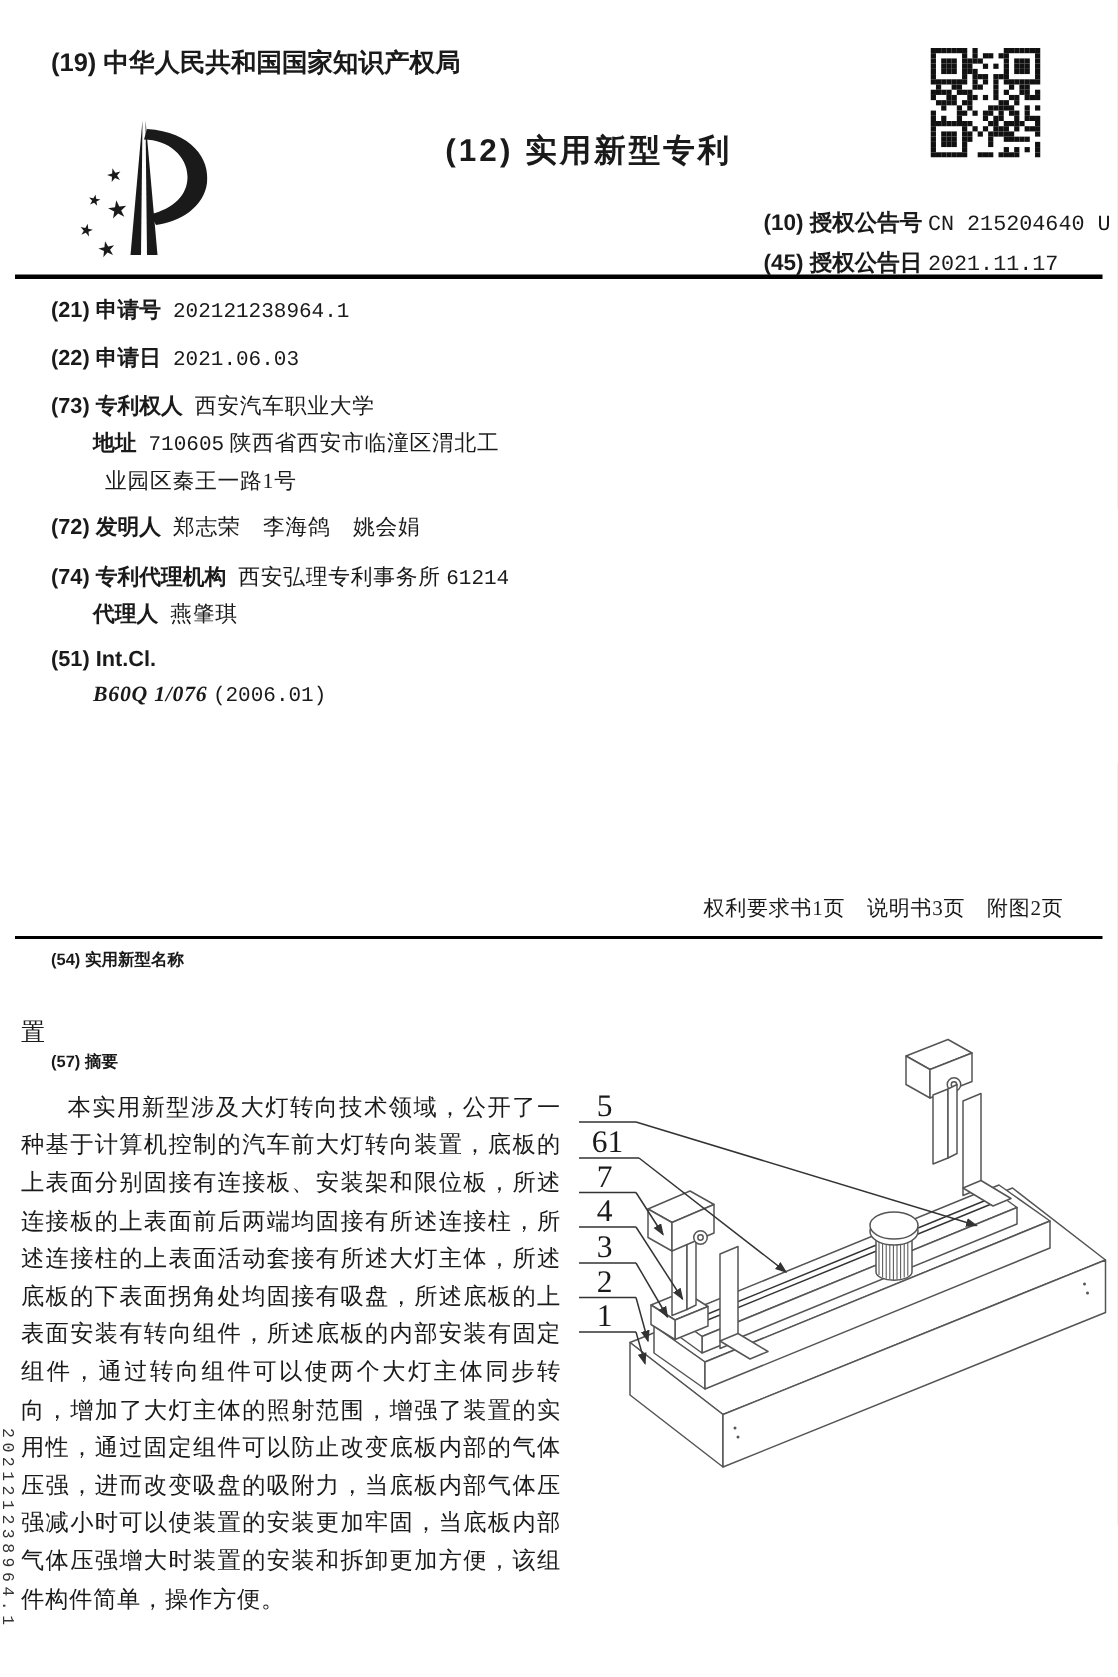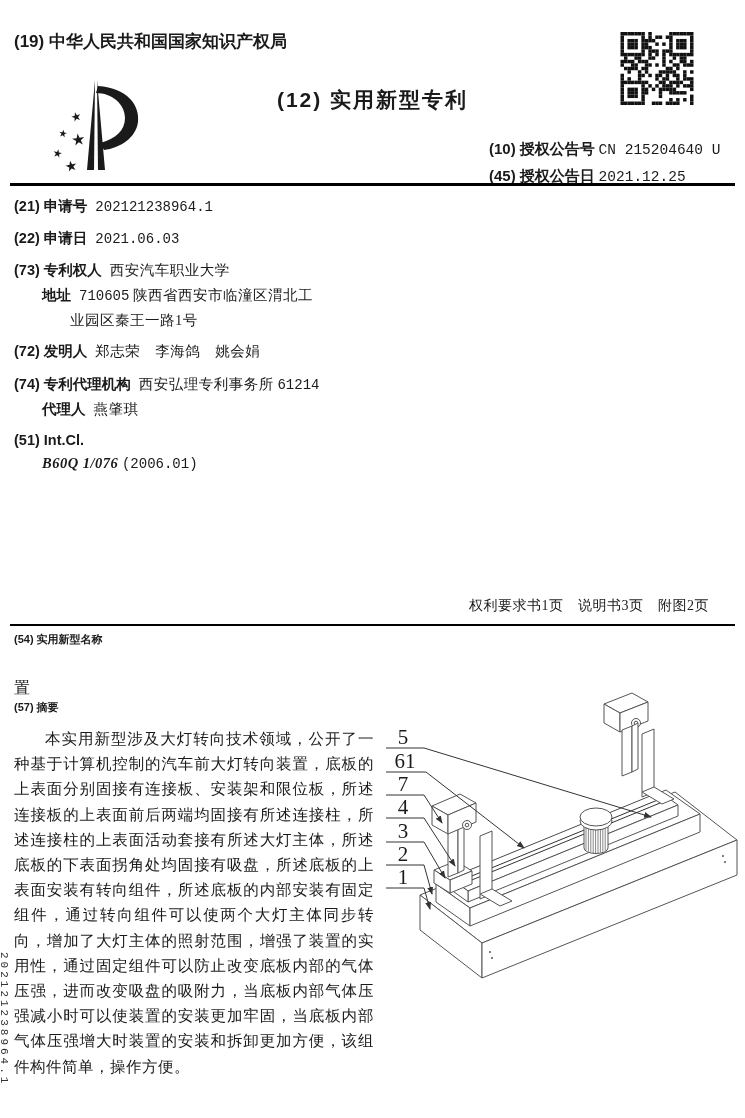--- a/index.html
+++ b/index.html
@@ -1,18 +1,18 @@
 <!DOCTYPE html>
 <html><head>
 <meta charset="utf-8">
 <style>
   html,body{margin:0;padding:0;background:#e8e8e8;}
   .page{position:relative;width:745px;height:1118px;background:#ffffff;overflow:hidden;color:#1a1a1a;}
   .abs{position:absolute;}
-  .b{font-family:"Liberation Sans","DejaVu Sans",sans-serif;font-weight:bold;}
+  .b{font-family:"Liberation Sans","DejaVu Sans",sans-serif;font-weight:bold;margin-left:20px;}
   .s{font-family:"Liberation Serif","DejaVu Serif",serif;letter-spacing:0.5px;}
   .m{font-family:"Liberation Mono","DejaVu Sans Mono",monospace;}
   .office{left:14px;top:30px;font-size:17px;}
   .doctype{left:0;top:86px;width:100%;text-align:center;font-size:21px;letter-spacing:2px;}
   .pubblock{left:489px;top:136px;font-size:15px;line-height:26px;}
   .pubblock .m{font-size:14.5px;}
   .rule1{left:10px;top:183px;width:725px;height:3px;background:#000;}
   .rule2{left:10px;top:624px;width:725px;height:2px;background:#000;}
   .row{font-size:14.5px;white-space:nowrap;}
   .row .val{margin-left:8px;}
@@ -283,21 +283,21 @@
       <text x="22" y="66" font-size="16" transform="rotate(-8 22 66)">★</text>
       <text x="2" y="76" font-size="11" transform="rotate(12 2 76)">★</text>
       <text x="16" y="92" font-size="14" transform="rotate(-12 16 92)">★</text>
     </g>
   </svg>
 
   <div class="abs doctype b">(12) 实用新型专利</div>
 
   <div class="abs pubblock">
     <div><span class="b">(10) 授权公告号</span> <span class="m">CN 215204640 U</span></div>
-    <div><span class="b">(45) 授权公告日</span> <span class="m">2021.12.25</span></div>
+    <div><span class="b">(45) 授权公告日</span> <span class="m">2021.11.17</span></div>
   </div>
 
   <div class="abs rule1"></div>
 
   <div class="abs row" style="left:14px;top:197px">
     <span class="b">(21) 申请号</span><span class="val m">202121238964.1</span>
   </div>
   <div class="abs row" style="left:14px;top:229px">
     <span class="b">(22) 申请日</span><span class="val m">2021.06.03</span>
   </div>

